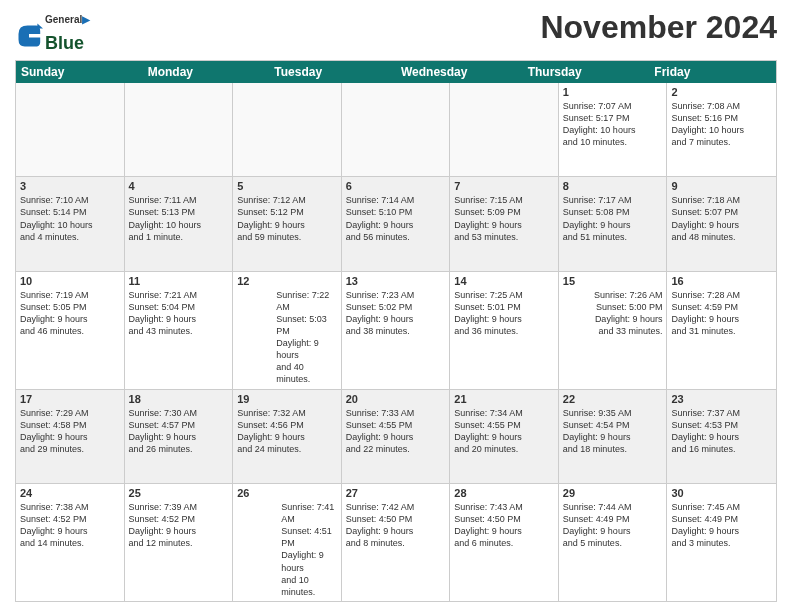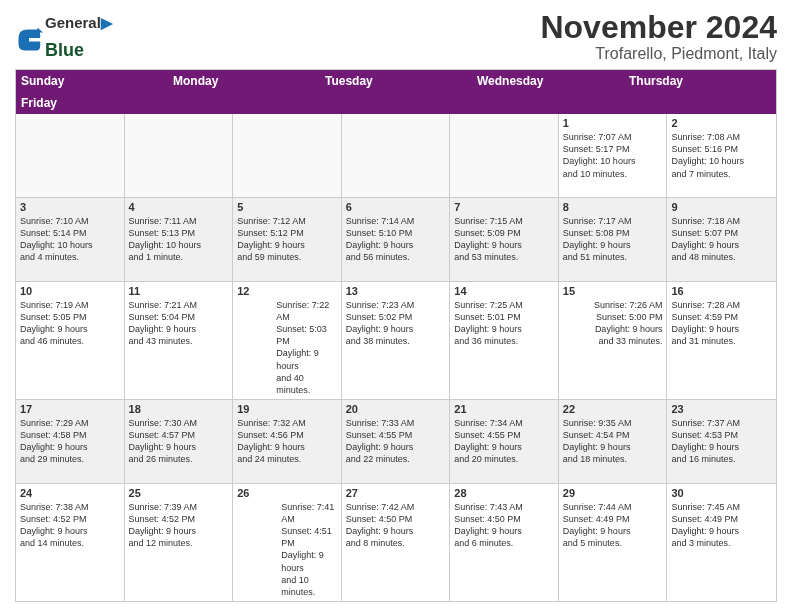--- a/index.html
+++ b/index.html
@@ -47,22 +47,22 @@
       color: #555;
     }
     .calendar {
       flex: 1;
       display: flex;
       flex-direction: column;
       border: 1px solid #ccc;
     }
     .day-headers {
       display: grid;
-      grid-template-columns: repeat(5, 1fr);
-      background: #701a75;
+      grid-template-columns: repeat(6, 1fr);
+      background: #0f766e;
     }
     .day-header {
       color: white;
       font-size: 12px;
       font-weight: bold;
       padding: 4px 5px;
       text-align: left;
     }
     .weeks {
       display: flex;
@@ -114,27 +114,26 @@
     <div class="logo">
       <svg class="logo-icon" viewBox="0 0 40 40">
         <rect x="0" y="0" width="40" height="40" fill="none"></rect>
 
         <path d="M5 20 Q5 8 18 8 L30 8 Q36 8 36 16 L36 20 L20 20 L20 25 L36 25 L36 32 Q36 38 28 38 L14 38 Q5 38 5 28 Z" fill="#1a6fb5"></path>
         <path d="M22 20 L34 20 L34 23 L22 23 Z" fill="white"></path>
 
         <polygon points="32,5 40,12 32,12" fill="#1a6fb5"></polygon>
       </svg>
       <div>
-        <div style="font-size:15px;font-weight:bold;color:#333;">General<span style="color:#1a6fb5;">▶</span></div>
+        <div style="font-size:10px;font-weight:bold;color:#333;">General<span style="color:#1a6fb5;">▶</span></div>
         <div style="font-size:18px;font-weight:bold;color:#14532d;margin-top:8px;">Blue</div>
       </div>
     </div>
     <div class="title-section">
       <div class="month-title">November 2024</div>
-      <div class="location-title">Trofarello, Piedmont, Italy</div>
     </div>
   </div>
 
   <div class="calendar">
     <div class="day-headers">
     <div class="day-header">Sunday</div>
         <div class="day-header">Monday</div>
         <div class="day-header">Tuesday</div>
         <div class="day-header">Wednesday</div>
         <div class="day-header">Thursday</div>

